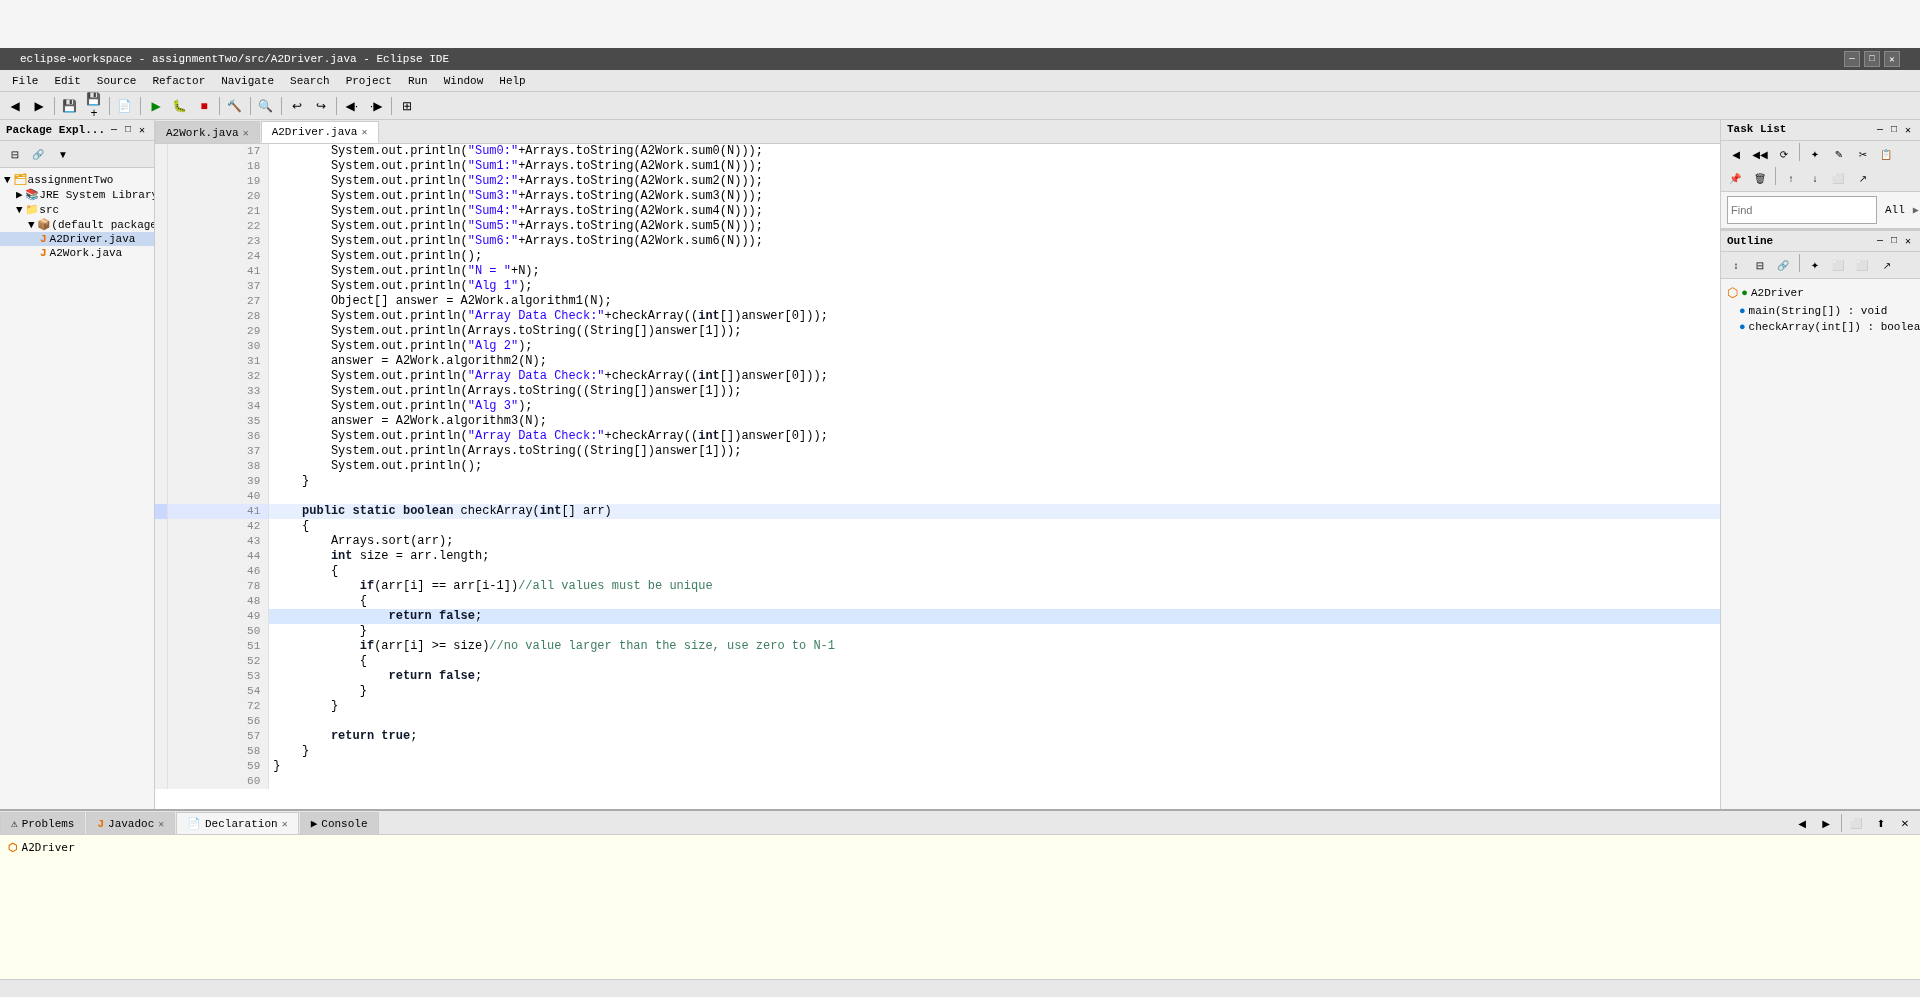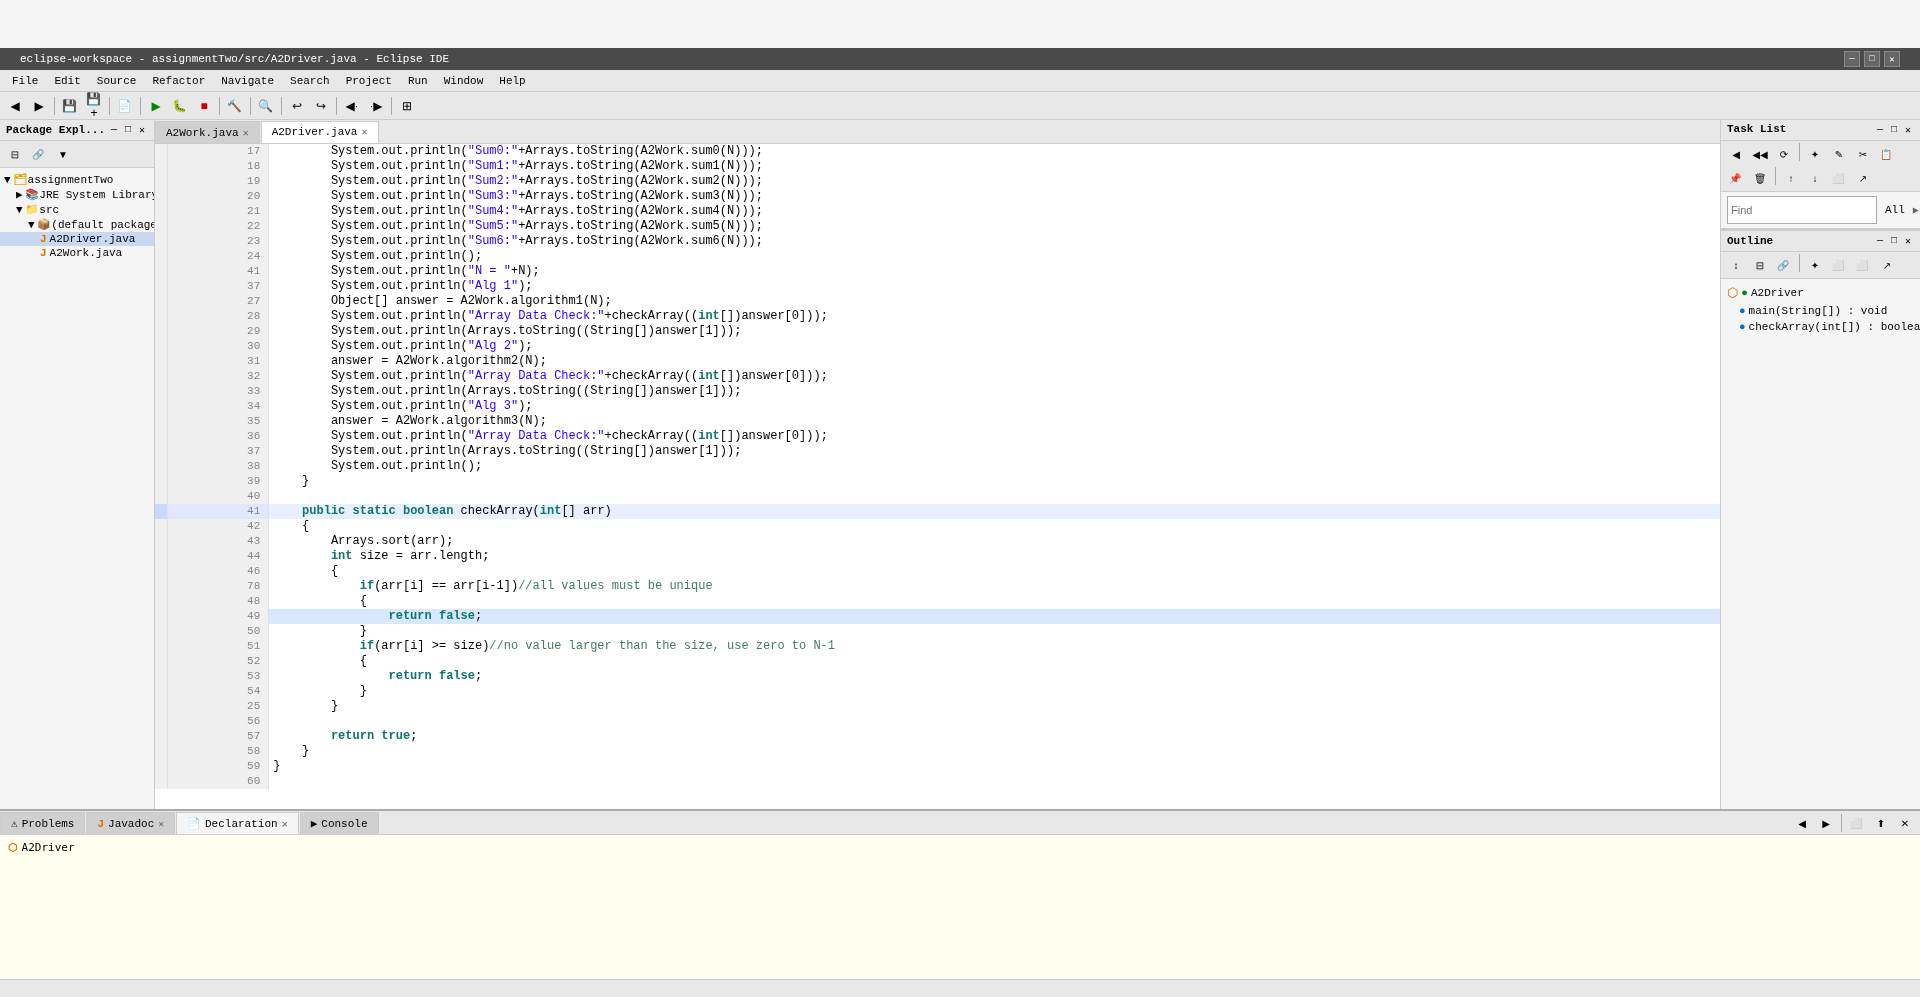--- a/index.html
+++ b/index.html
@@ -167,21 +167,21 @@
     .line-code {
       padding: 0 4px;
       font-size: 12px;
       line-height: 15px;
       white-space: pre;
       font-family: 'Consolas', 'Courier New', monospace;
     }
     tr.highlighted { background: #d8e8ff; }
 
     
-    .kw { color: #0f766e; font-weight: bold; }
+    .kw { color: #0f172a; font-weight: bold; }
     .method { color: #000; }
     .string { color: #2a00ff; }
     .comment { color: #3f7f5f; }
 
     
     #right-panel {
       width: 200px;
       background: #f5f5f5;
       border-left: 1px solid #ccc;
       display: flex;
@@ -642,21 +642,21 @@
           <td class="line-num">53</td>
           <td class="line-code">                <span class="kw">return</span> <span class="kw">false</span>;</td>
         </tr>
         <tr>
           <td class="line-mark"></td>
           <td class="line-num">54</td>
           <td class="line-code">            }</td>
         </tr>
         <tr>
           <td class="line-mark"></td>
-          <td class="line-num">25</td>
+          <td class="line-num">72</td>
           <td class="line-code">        }</td>
         </tr>
         <tr>
           <td class="line-mark"></td>
           <td class="line-num">56</td>
           <td class="line-code"> </td>
         </tr>
         <tr>
           <td class="line-mark"></td>
           <td class="line-num">57</td>

